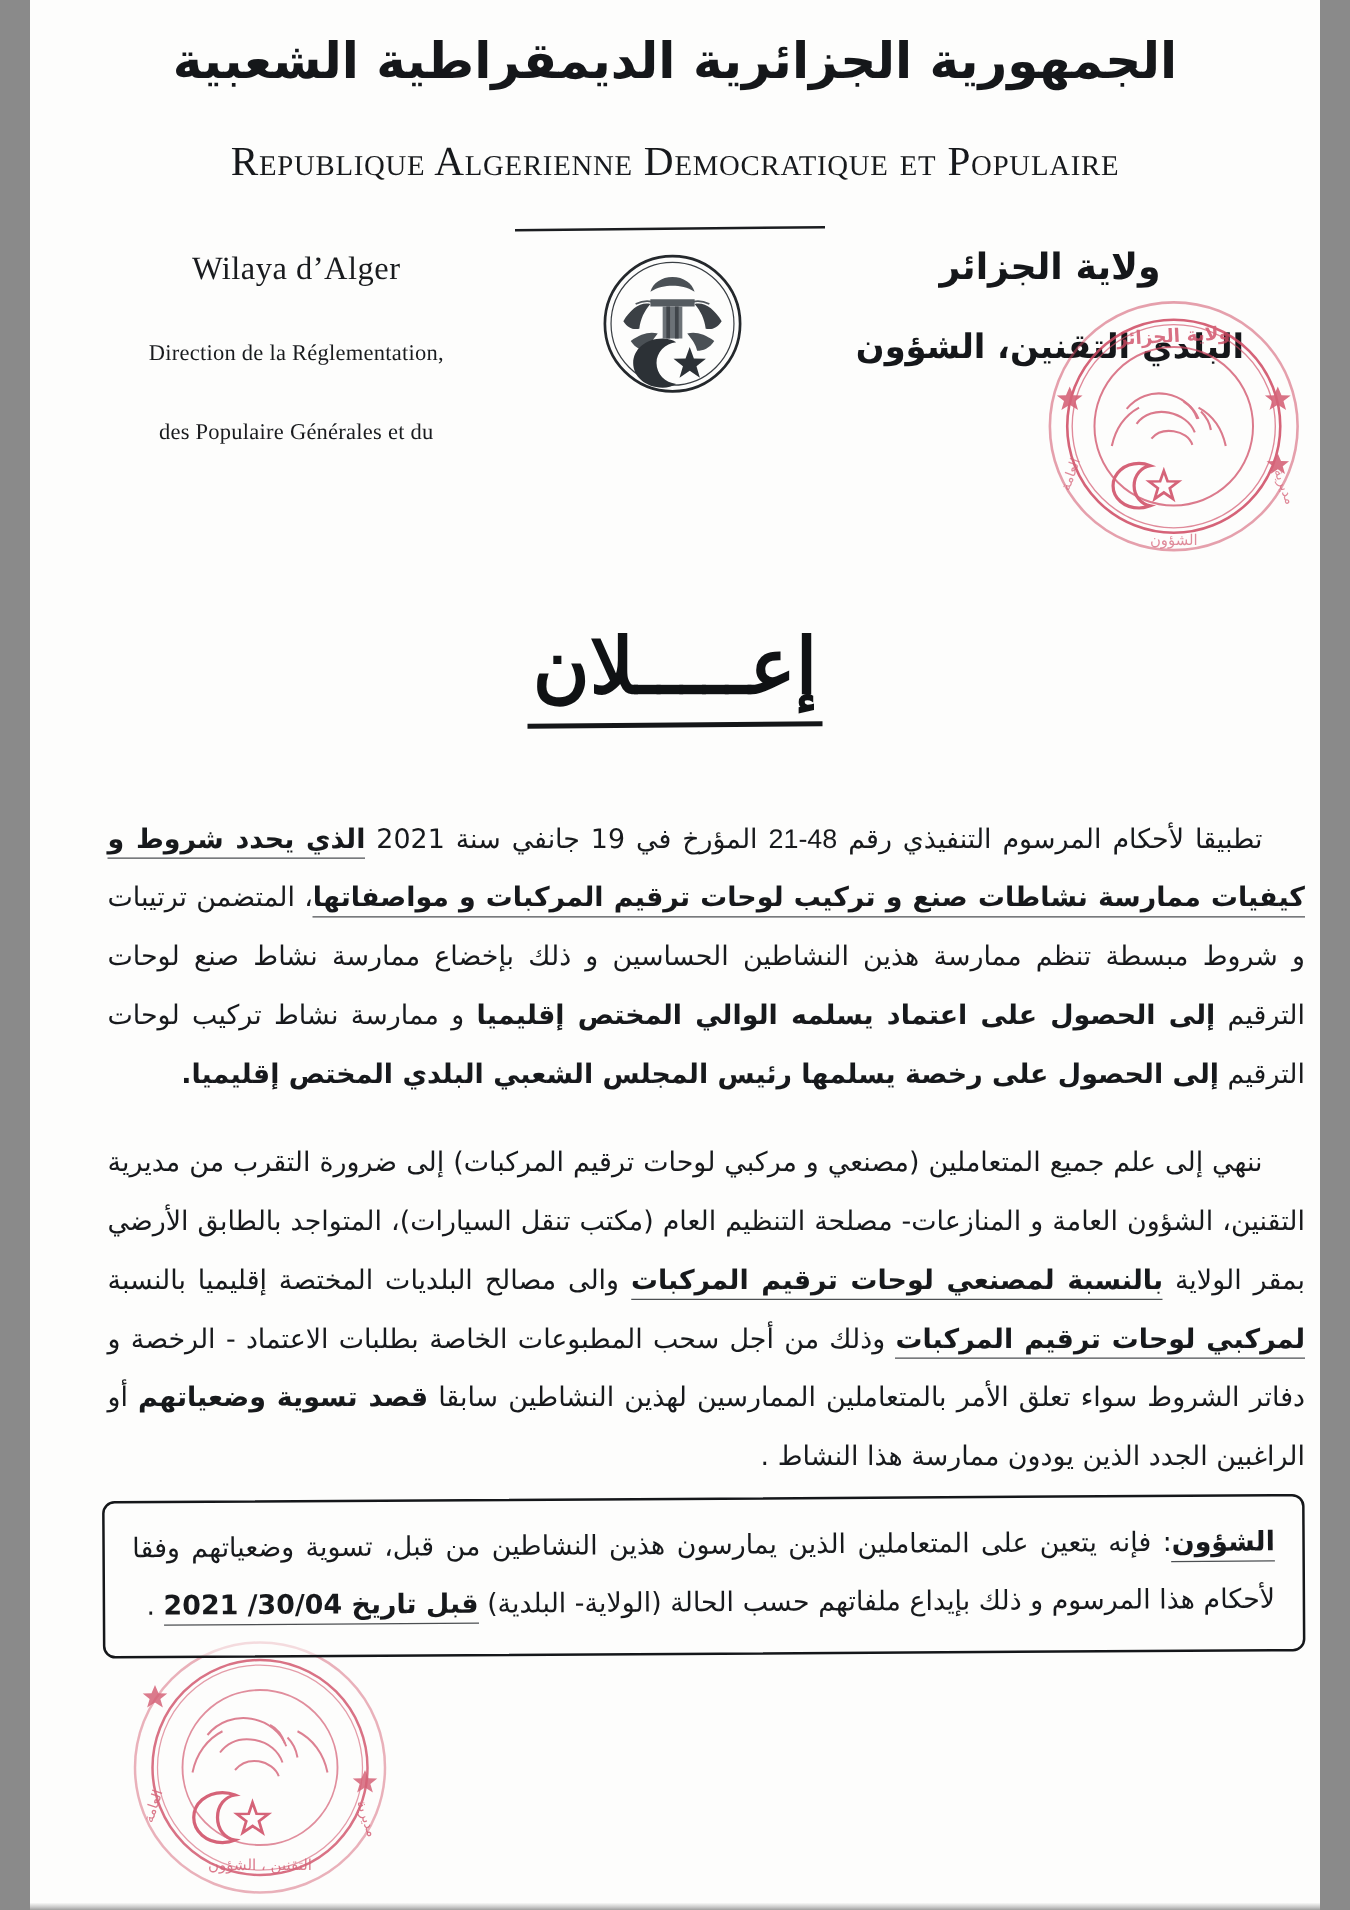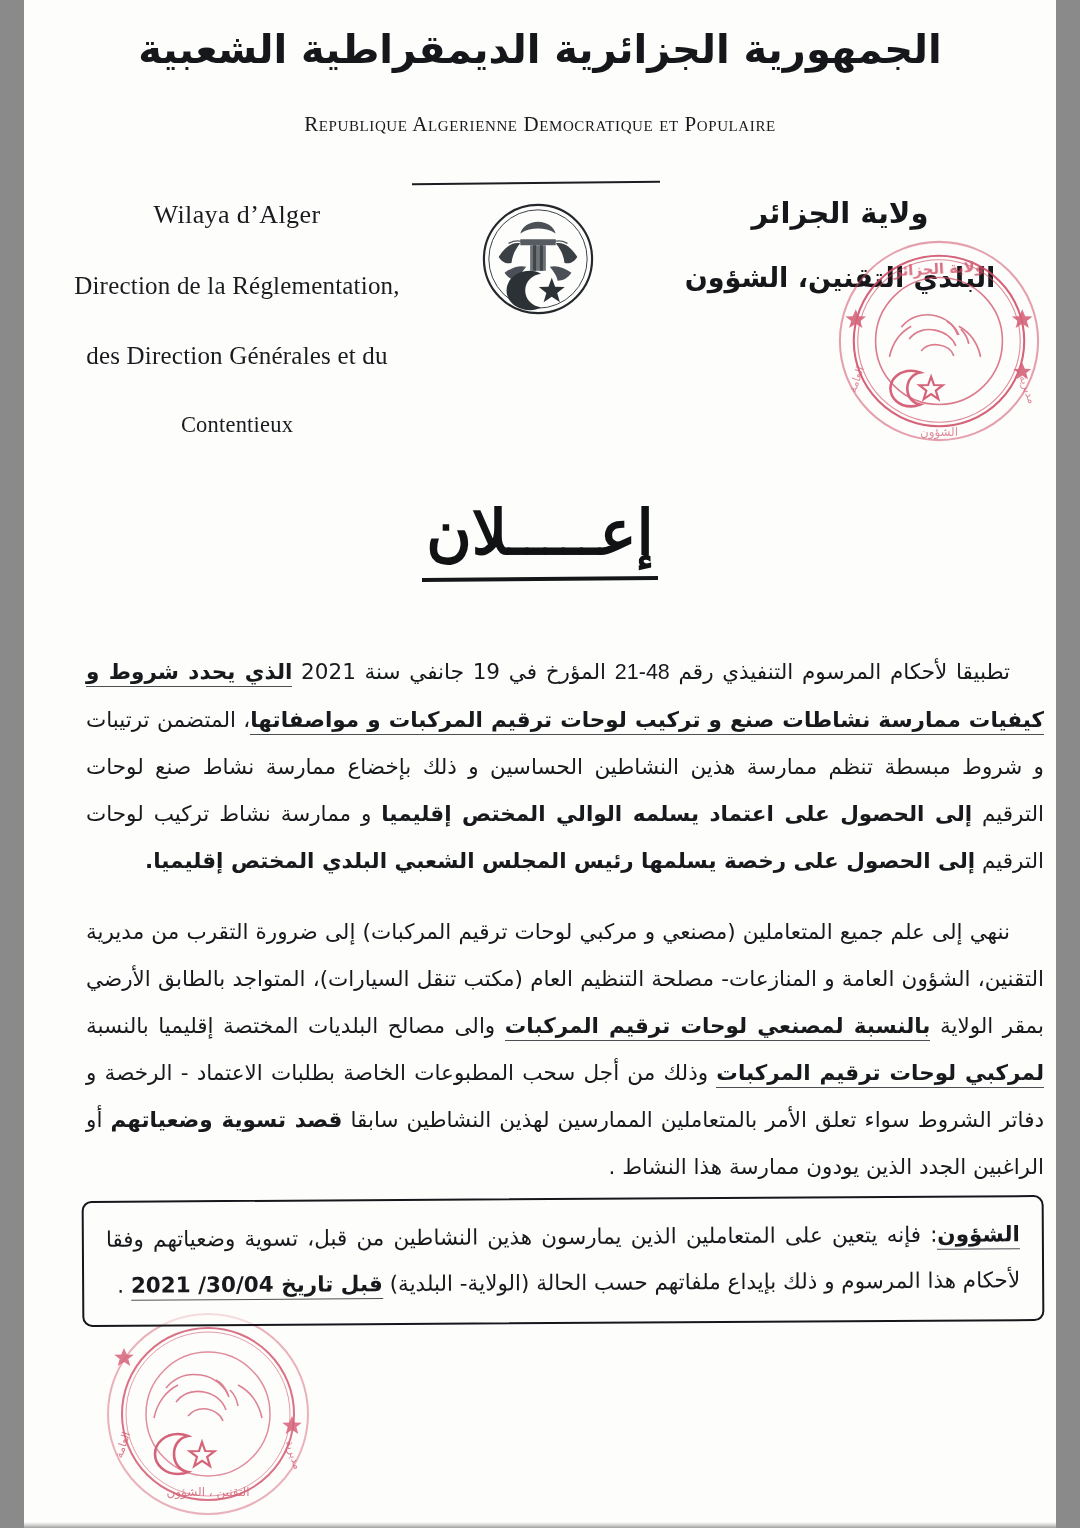--- a/index.html
+++ b/index.html
@@ -38,21 +38,21 @@
     letter-spacing: 1px;
     color: #15171a;
     direction: rtl;
   }
   .hdr-fr {
     position: absolute;
     top: 112px; left: 0; right: 0;
     text-align: center;
     direction: ltr;
     font-family: "Liberation Serif", serif;
-    font-size: 21px;
+    font-size: 33px;
     font-variant: small-caps;
     letter-spacing: .6px;
     color: #17191c;
   }
   .divider {
     position: absolute;
     top: 182px;
     left: 388px;
     width: 248px;
     height: 0;
@@ -71,21 +71,21 @@
     font-family: Liberation Serif, serif;
     color: #191b1e;
   }
   .blk-fr .l1 {
     font-size: 26px;
     letter-spacing: .4px;
     margin-bottom: 42px;
   }
   .blk-fr .l2,
   .blk-fr .l3 {
-    font-size: 25px;
+    font-size: 18px;
     letter-spacing: .2px;
     margin-bottom: 42px;
   }
   .blk-fr .l4 {
     font-size: 22.5px;
     letter-spacing: .2px;
   }
 
   
   .blk-ar {
@@ -195,22 +195,21 @@
 
 <div class="page">
 
   <div class="hdr-ar">الجمهورية الجزائرية الديمقراطية الشعبية</div>
   <div class="hdr-fr">Republique Algerienne Democratique et Populaire</div>
   <div class="divider"></div>
 
   <div class="blk-fr">
     <div class="l1">Wilaya d’Alger</div>
     <div class="l2">Direction de la Réglementation,</div>
-    <div class="l3">des Direction Générales et du</div>
-    <div class="l4">Contentieux</div>
+    <div class="l3">des Populaire Générales et du</div>
   </div>
 
   <div class="blk-ar">
     <div class="a1">ولاية الجزائر</div>
     <div class="a2">البلدي التقنين، الشؤون</div>
   </div>
 
   <svg class="emblem" viewBox="0 0 120 120">
     <circle cx="60" cy="60" r="55" fill="#fdfdfc" stroke="#24282c" stroke-width="2.2"></circle>
     <circle cx="60" cy="60" r="50" fill="none" stroke="#3a3f44" stroke-width="1"></circle>

